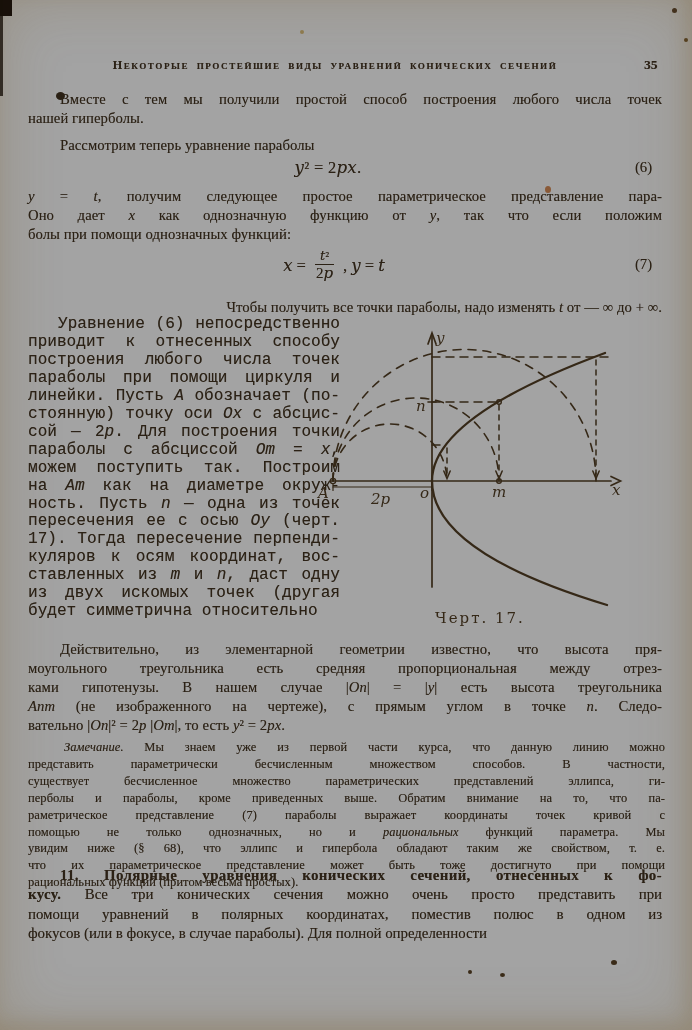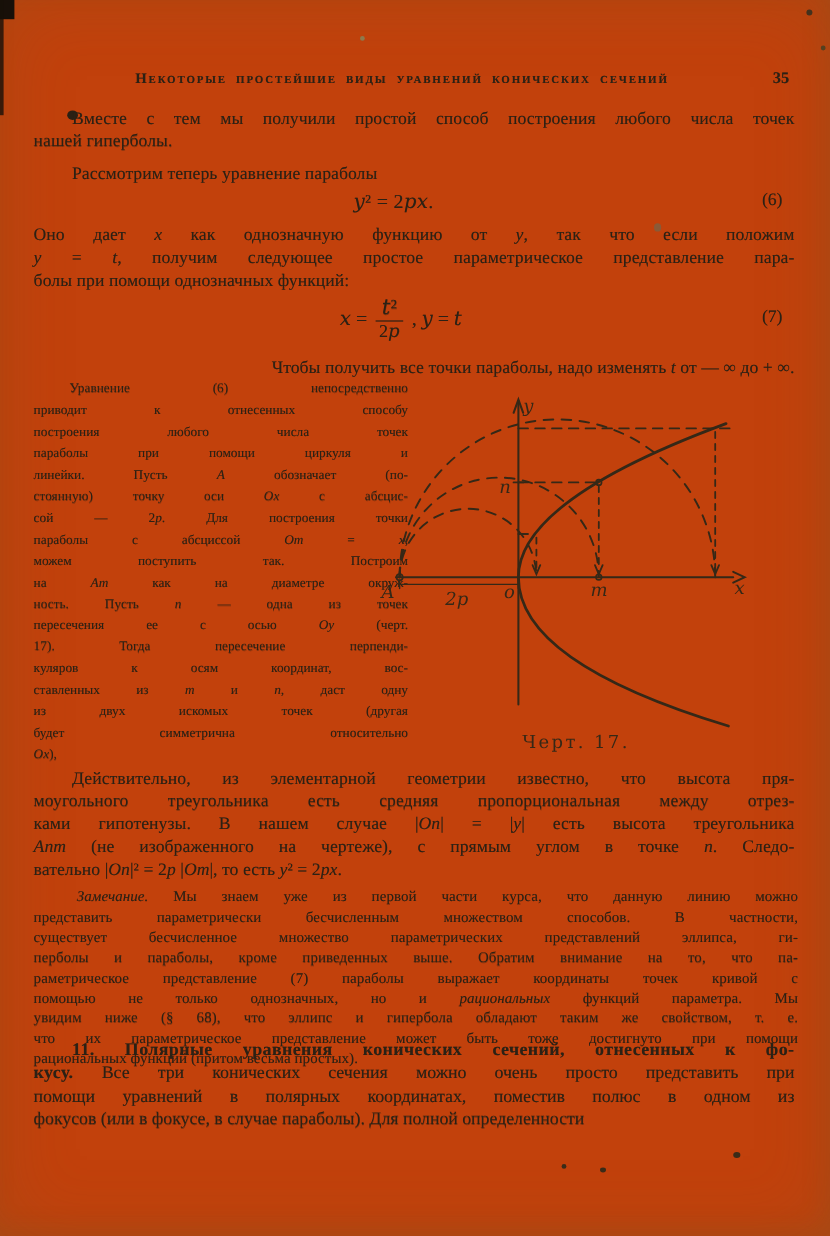--- a/index.html
+++ b/index.html
@@ -3,21 +3,21 @@
 <meta charset="utf-8">
 <style>
   html,body{margin:0;padding:0;}
   .page{
     position:relative;
     width:692px;height:1030px;
     background:
       radial-gradient(ellipse at 48% 40%, rgba(255,244,205,0.35), rgba(0,0,0,0) 60%),
       linear-gradient(180deg,#e9d8ab 0%, #e8d7a8 60%, #e3d09e 92%, #dcc globalāt 100%),
       #e8d7a8;
-    background-color:#c2410c;
+    background-color:#a3a3a3;
     box-shadow: inset 0 0 60px rgba(120,90,40,0.25), inset -6px -8px 18px rgba(120,90,40,0.18);
     overflow:hidden;
     font-family:"Liberation Serif", serif;
     color:#2b2115;
   }
   .blk{position:absolute;}
   .body-text{font-size:14.6px;line-height:19px;text-align:justify;letter-spacing:0.1px;
     text-shadow:0.2px 0.2px 0 rgba(43,33,21,0.45);}
   .jline{text-align:justify;text-align-last:justify;}
   .jlines > .jline:last-child{text-align-last:left;}
@@ -29,24 +29,24 @@
     text-shadow:0.2px 0.2px 0 rgba(43,33,21,0.5);
   }
   .page-num{font-size:13.5px;font-weight:bold;text-shadow:0.2px 0.2px 0 rgba(43,33,21,0.5);margin-left:48px;}
   .equation{font-size:16.5px;letter-spacing:0.3px;text-align:center;
     text-shadow:0.2px 0.2px 0 rgba(43,33,21,0.45);}
   .equation i, .eq7 i{font-family:"DejaVu Serif", "Liberation Serif", serif;}
   .eq-num{font-size:14.6px;text-shadow:0.2px 0.2px 0 rgba(43,33,21,0.45);}
   .eq7{display:flex;align-items:center;justify-content:center;font-size:16.5px;
     text-shadow:0.2px 0.2px 0 rgba(43,33,21,0.45);}
   .frac{display:inline-flex;flex-direction:column;align-items:center;margin:0 5px;line-height:1.15;}
-  .frac .num{padding:0 5px;border-bottom:1.4px solid #2b2115;font-size:18px;}
+  .frac .num{padding:0 5px;border-bottom:1.4px solid #2b2115;font-size:13px;}
   .frac .den{padding:0 5px;font-size:15px;}
-  .col-text{font-size:11px;line-height:17.95px;letter-spacing:0.05px;
-    text-shadow:0.2px 0.2px 0 rgba(43,33,21,0.45);}
+  .col-text{font-size:16px;line-height:17.95px;letter-spacing:0.05px;
+    text-shadow:0.2px 0.2px 0 rgba(43,33,21,0.45);font-family:Liberation Mono, monospace;}
   .col-text > .jline:first-child{text-indent:30px;}
   .small-text{font-size:12.4px;line-height:16.9px;letter-spacing:0.1px;
     text-shadow:0.15px 0.15px 0 rgba(43,33,21,0.45);}
   .small-text > .jline:first-child{text-indent:36px;}
   .sec11{font-size:14.8px;line-height:19.3px;
     text-shadow:0.2px 0.2px 0 rgba(43,33,21,0.5);}
   .sec11 > .jline:first-child{text-indent:32px;}
   .sec11 b{letter-spacing:0.4px;}
   .figure-labels text{font-family:"DejaVu Serif","Liberation Serif",serif;font-style:italic;
     font-size:15px;fill:#352817;}
@@ -78,22 +78,22 @@
 
   <div class="blk body-text jlines indent" style="left:28px;top:90px;width:634px;">
       <div class="jline">Вместе с тем мы получили простой способ построения любого числа точек</div>
       <div class="jline">нашей гиперболы.</div>
     </div>
 
   <div class="blk equation" style="left:28px;top:158px;width:600px;"><i>y</i>² = 2<i>px</i>.</div>
   <div class="blk eq-num" style="left:635px;top:159px;">(6)</div>
 
   <div class="blk body-text jlines" style="left:28px;top:187px;width:634px;">
+      <div class="jline"><i>y</i> = <i>t</i>, получим следующее простое параметрическое представление пара-</div>
       <div class="jline">Оно дает <i>x</i> как однозначную функцию от <i>y</i>, так что если положим</div>
-      <div class="jline"><i>y</i> = <i>t</i>, получим следующее простое параметрическое представление пара-</div>
       <div class="jline">болы при помощи однозначных функций:</div>
     </div>
 
   <div class="blk eq7" style="left:28px;top:243px;width:612px;height:46px;">
     <span><i>x</i> =</span>
     <span class="frac">
       <span class="num"><i>t</i>²</span>
       <span class="den">2<i>p</i></span>
     </span>
     <span>, <i>y</i> = <i>t</i></span>
@@ -113,21 +113,20 @@
       <div class="jline">параболы с абсциссой <i>Om</i> = <i>x</i>,</div>
       <div class="jline">можем поступить так. Построим</div>
       <div class="jline">на <i>Am</i> как на диаметре окруж-</div>
       <div class="jline">ность. Пусть <i>n</i> — одна из точек</div>
       <div class="jline">пересечения ее с осью <i>Oy</i> (черт.</div>
       <div class="jline">17). Тогда пересечение перпенди-</div>
       <div class="jline">куляров к осям координат, вос-</div>
       <div class="jline">ставленных из <i>m</i> и <i>n</i>, даст одну</div>
       <div class="jline">из двух искомых точек (другая</div>
       <div class="jline">будет симметрична относительно</div>
-      <div class="jline"><i>Ox</i>),</div>
     </div>
 
   <div class="blk" style="left:315px;top:326px;width:377px;height:302px;">
     <svg width="377" height="302" viewBox="0 0 377 302">
       <g stroke="#352817" fill="none" stroke-linecap="round">
 
         <g stroke-width="1.6" stroke-dasharray="8 7">
           <path d="M18,155 A57,57 0 0 1 132,155"></path>
           <path d="M18,155 A83,83 0 0 1 184,155"></path>
           <path d="M18,155 A131.5,131.5 0 0 1 281,155"></path>

